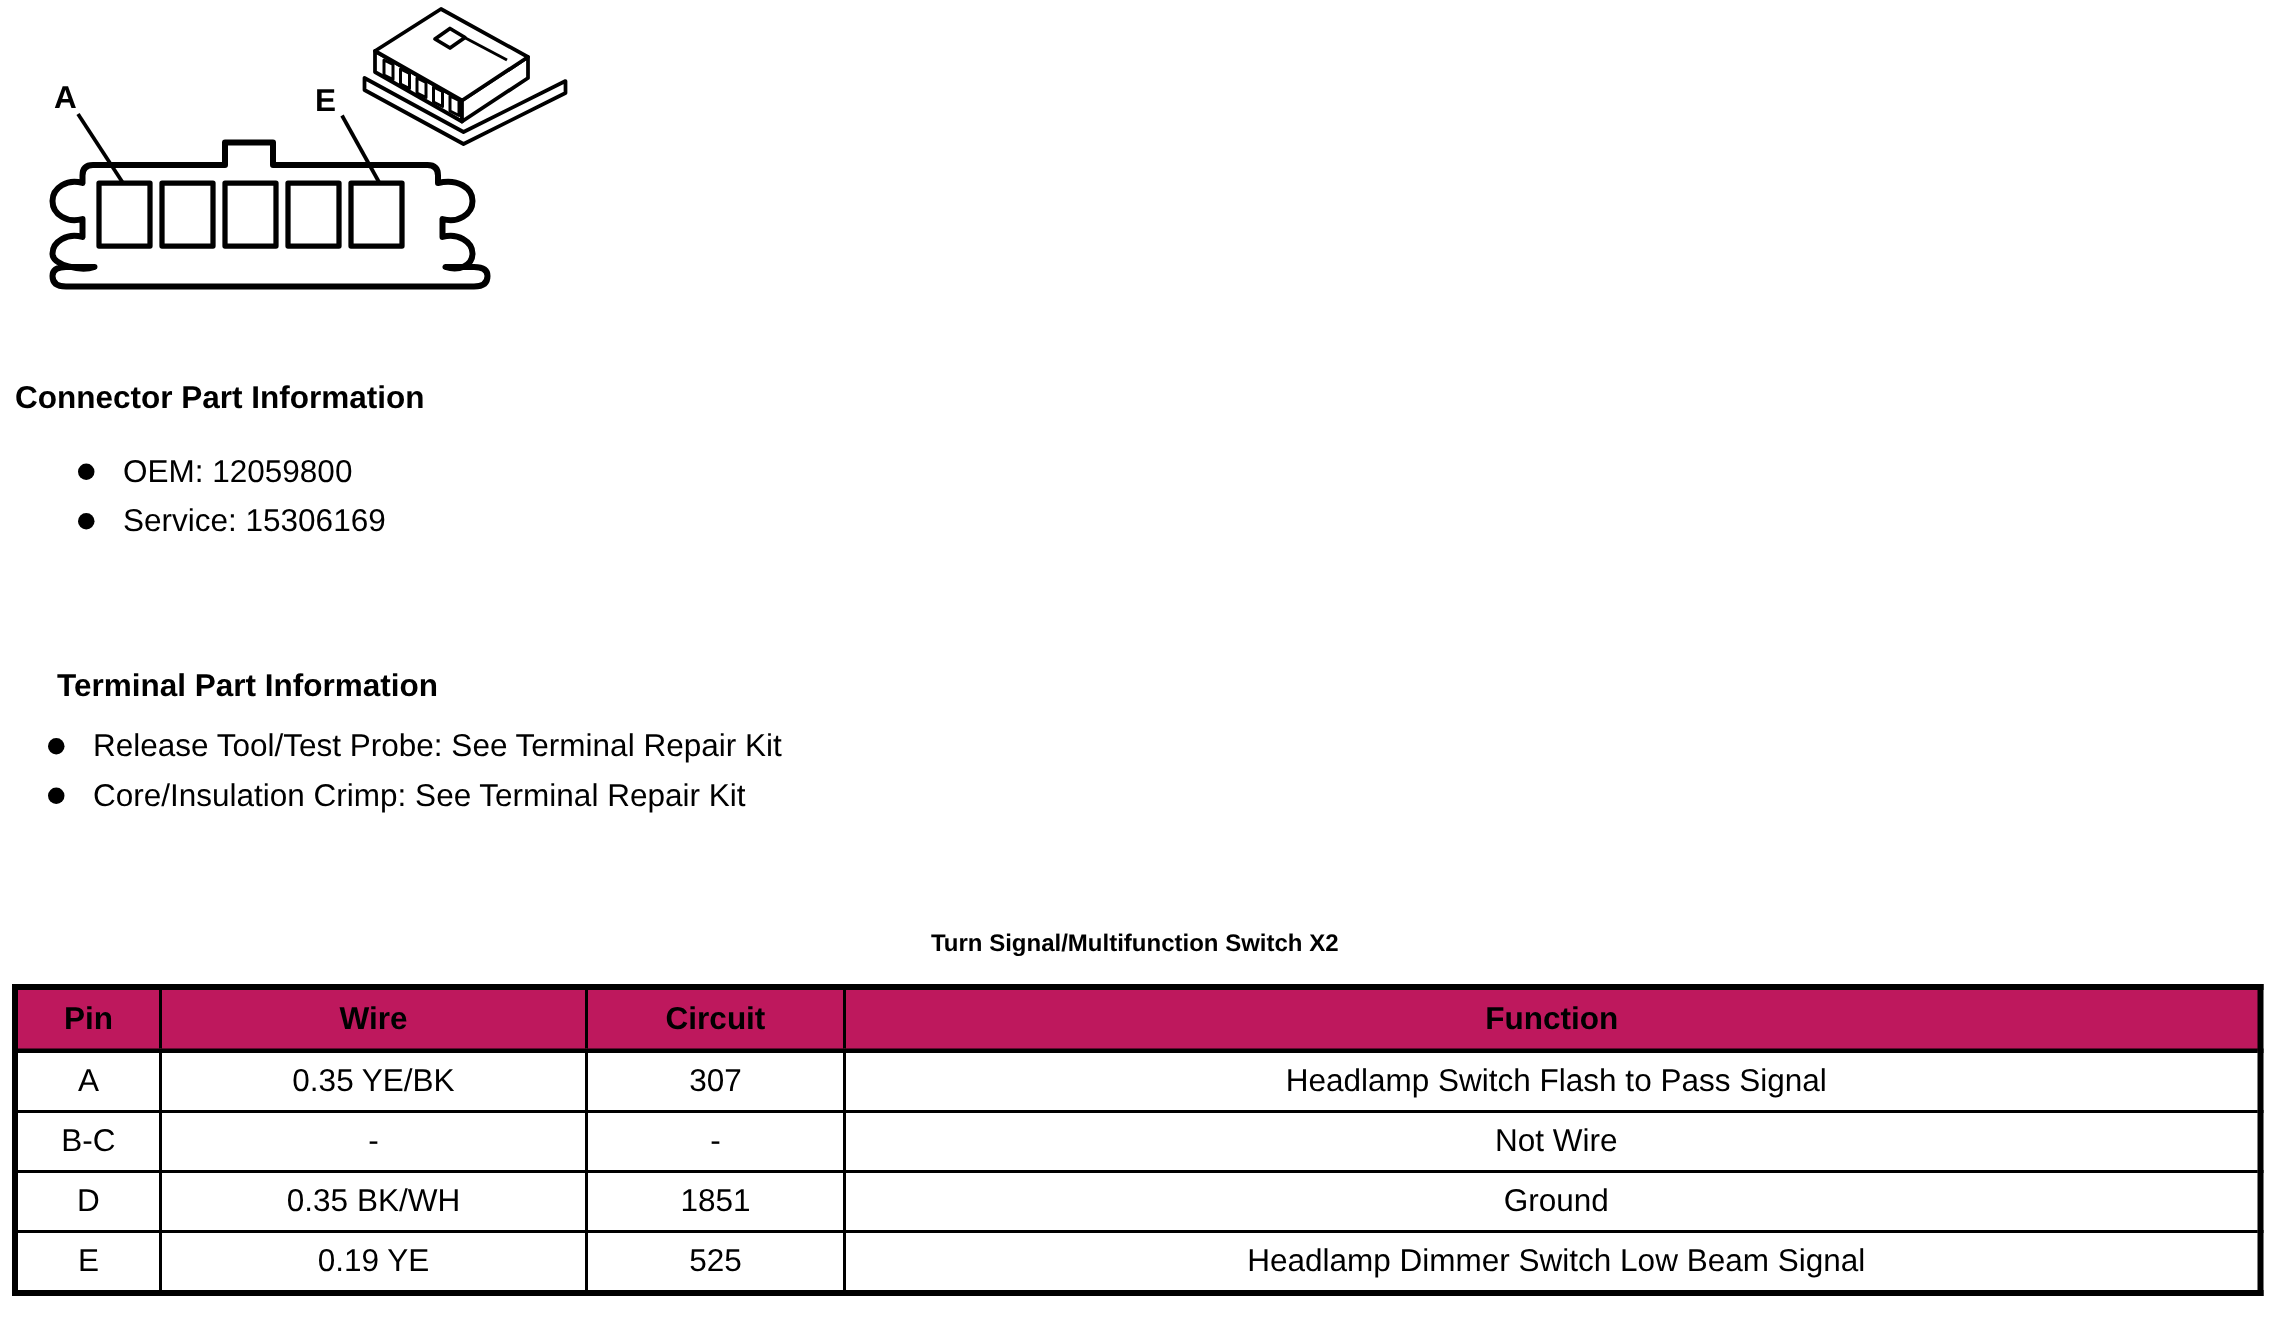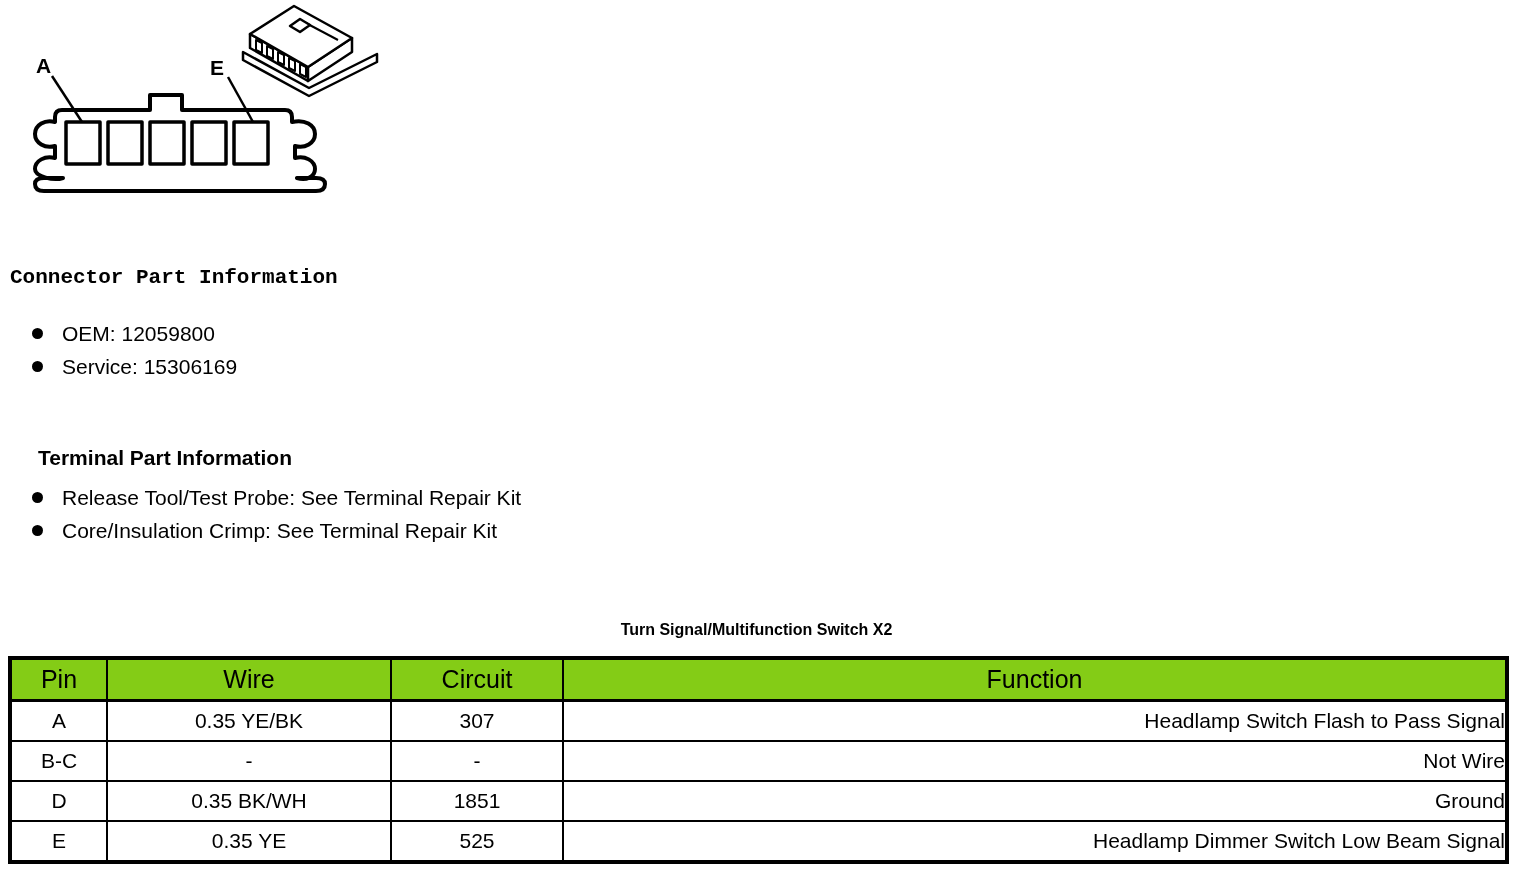--- a/index.html
+++ b/index.html
@@ -27,30 +27,30 @@
     position:absolute; left:8px; width:1497px; top:617px;
     text-align:center; font-size:16px; font-weight:bold; line-height:26px;
   }
   table.pinout {
     position:absolute; left:8px; top:656px; width:1497px;
     border-collapse:collapse; table-layout:fixed;
     border:4px solid #000;
   }
   table.pinout th {
     border:2px solid #000; border-bottom:3px solid #000;
-    font-size:25px; font-weight:normal; text-align:center;
-    height:39px; padding:0; background:#84cc16;
+    font-size:21px; font-weight:bold; text-align:center;
+    height:39px; padding:0; background:#be185d;
   }
   table.pinout td {
     border:2px solid #000;
     font-size:21px; text-align:center;
     height:38px; padding:0; background:#fff;
     white-space:nowrap; overflow:hidden;
   }
-  table.pinout td.fn { text-align:right; padding-left:6px; }
+  table.pinout td.fn { text-align:center; padding-left:6px; }
   svg { position:absolute; }
   .stroke { fill:#ffffff; stroke:#000000; stroke-linejoin:round; }
 </style>
 </head>
 <body>
 
 <div class="page">
 
   <svg style="left:238px; top:0; width:145px; height:100px;" viewBox="238 0 145 100" xmlns="http://www.w3.org/2000/svg">
 
@@ -91,23 +91,23 @@
     <rect class="stroke" stroke-width="3.5" x="192" y="122" width="34" height="42"></rect>
     <rect class="stroke" stroke-width="3.5" x="234" y="122" width="34" height="42"></rect>
 
     <line x1="52" y1="76" x2="82" y2="122" stroke="#000" stroke-width="2.5"></line>
     <line x1="228" y1="77" x2="253" y2="122" stroke="#000" stroke-width="2.5"></line>
   </svg>
 
   <div class="pin-label" style="left:36px; top:54px;">A</div>
   <div class="pin-label" style="left:210px; top:56px;">E</div>
 
-  <div class="section-heading" style="top:266px;font-family:Liberation Mono, monospace;">Connector Part Information</div>
+  <div class="section-heading" style="top:254px;">Connector Part Information</div>
 
-  <div class="bullet-list" style="top:317px;">
+  <div class="bullet-list" style="top:298px;padding-left:20px;">
     <div class="bullet-item">
       <span class="bullet-dot"></span>
       <span class="bullet-text">OEM: 12059800</span>
     </div>
     <div class="bullet-item">
       <span class="bullet-dot"></span>
       <span class="bullet-text">Service: 15306169</span>
     </div>
   </div>
 
@@ -155,20 +155,20 @@
         <td class="fn">Not Wire</td>
       </tr>
       <tr>
         <td>D</td>
         <td>0.35 BK/WH</td>
         <td>1851</td>
         <td class="fn">Ground</td>
       </tr>
       <tr>
         <td>E</td>
-        <td>0.35 YE</td>
+        <td>0.19 YE</td>
         <td>525</td>
         <td class="fn">Headlamp Dimmer Switch Low Beam Signal</td>
       </tr>
     </tbody>
   </table>
 
 </div>
 
 </body></html>

